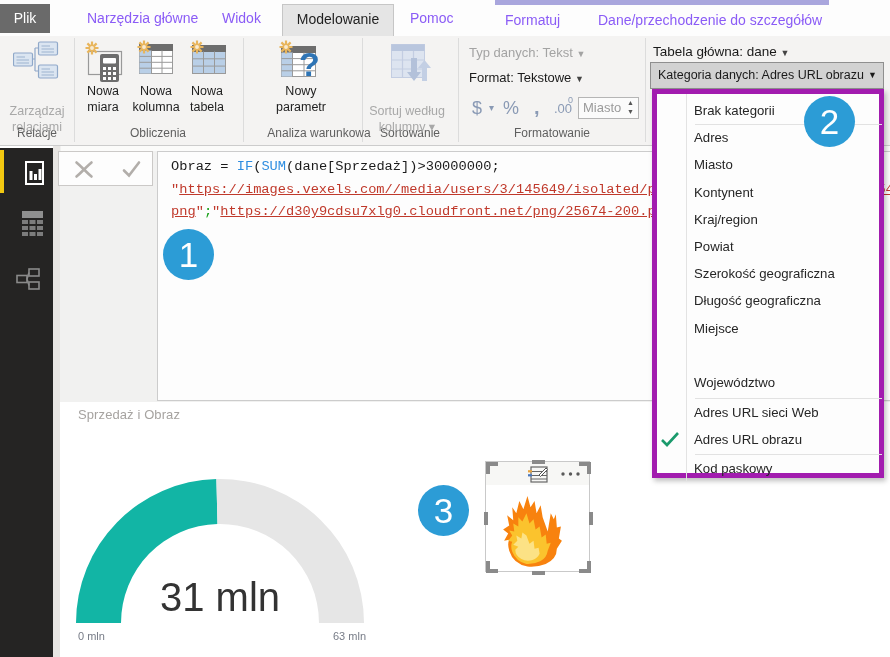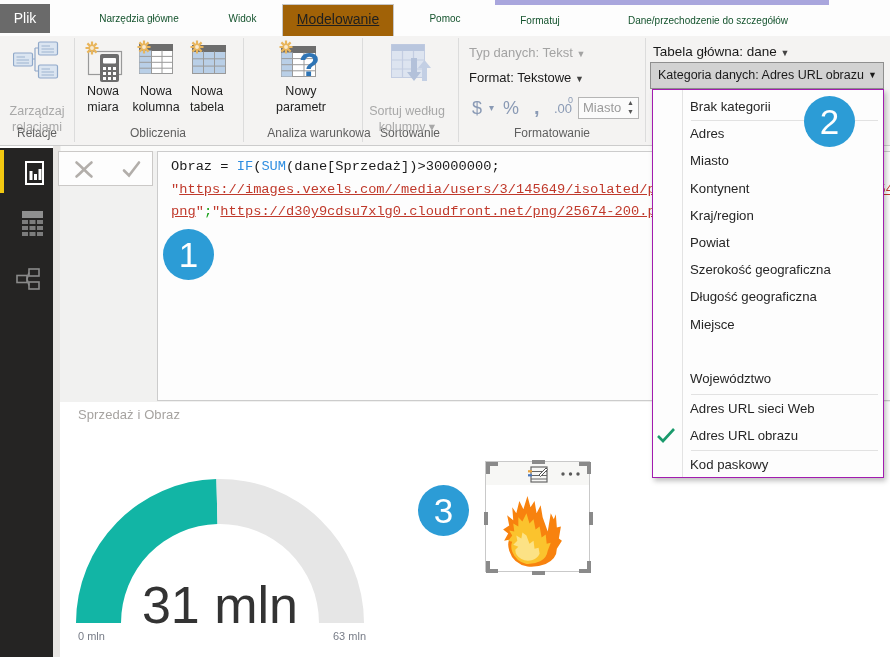--- a/index.html
+++ b/index.html
@@ -3,24 +3,24 @@
 <meta charset="utf-8">
 <style>
   html,body{margin:0;padding:0;}
   body{width:890px;height:657px;position:relative;overflow:hidden;
        font-family:"Liberation Sans",sans-serif;background:#fff;}
   .abs{position:absolute;}
   
   #tabrow{left:0;top:0;width:890px;height:36px;background:#fdfdfd;}
   #plik{left:0px;top:4px;width:50px;height:29px;background:#6a6a6a;color:#fff;
         font-size:14px;line-height:29px;text-align:center;}
-  .tab{top:0;height:36px;line-height:37px;font-size:10px;color:#14532d;text-align:center;white-space:nowrap;}
-  #tabModel{left:282px;top:4px;width:112px;height:32px;background:#a16207;
+  .tab{top:0;height:36px;line-height:37px;font-size:14px;color:#8b5cf6;white-space:nowrap;}
+  #tabModel{left:282px;top:4px;width:112px;height:32px;background:#e5e5e5;
             border:1px solid #c6c6c6;border-bottom:none;box-sizing:border-box;
-            line-height:29px;font-size:14px;color:#1f1f1f;text-align:center;text-decoration:underline;}
+            line-height:29px;font-size:14px;color:#1f1f1f;text-align:center;}
   #purple{left:495px;top:0;width:334px;height:5px;background:#a9a6dd;}
   
   #ribbon{left:0;top:36px;width:890px;height:109px;background:#f4f3f2;border-bottom:1px solid #ccc;}
   .vsep{position:absolute;width:1px;height:104px;background:#dcdcdc;}
   .glabel{position:absolute;width:140px;text-align:center;font-size:12px;color:#5f5f5f;}
   .blabel{position:absolute;text-align:center;font-size:12.5px;color:#1e1e1e;line-height:15.5px;}
   .gray{color:#a8a8a8 !important;margin-top:20px;}
   
   #sidebar{left:0;top:148px;width:53px;height:509px;background:#252423;}
   #yellowbar{left:0;top:150px;width:4px;height:43px;background:#f2c811;}
@@ -37,21 +37,21 @@
   .sep{color:#18a018;}
   
   #canvas{left:60px;top:402px;width:830px;height:255px;background:#fff;}
   #vtitle{left:78px;top:407px;font-size:13px;color:#a6a3a0;letter-spacing:0.1px;}
   
   .numc{width:51px;height:51px;border-radius:50%;background:#2c9cd6;color:#fff;
         font-size:35px;text-align:center;line-height:51px;}
   
   #ddbtn{left:650px;top:62px;width:234px;height:27px;background:#d2d2d2;border:1px solid #8f8f8f;
          box-sizing:border-box;font-size:12.5px;color:#1a1a1a;line-height:25px;padding-left:7px;}
-  #menu{left:652px;top:89px;width:232px;height:389px;background:#fdfdfd;border:1px solid #a21caf;
+  #menu{left:652px;top:89px;width:232px;height:389px;background:#fdfdfd;border:5px solid #a21caf;
         box-sizing:border-box;box-shadow:2px 3px 5px rgba(0,0,0,0.25);}
   #gutter{position:absolute;left:29px;top:0;width:1px;height:387px;background:#e3e3e3;}
   .mi{position:absolute;left:37px;width:185px;height:27px;font-size:13.2px;color:#262626;line-height:27px;}
   .msep{position:absolute;left:38px;width:187px;height:1px;background:#e2e2e2;}
 </style>
 </head>
 <body>
 <div class="abs" id="tabrow"></div>
 <div class="abs" id="purple"></div>
 <div class="abs" id="plik">Plik</div>
@@ -237,21 +237,21 @@
 <span class="str">"</span><span class="url">https://images.vexels.com//media/users/3/145649/isolated/preview/4d7820f6eb7becb42834549036e826fa-fire</span>
 <span class="url">png</span><span class="str">"</span><span class="sep">;</span><span class="str">"</span><span class="url">https://d30y9cdsu7xlg0.cloudfront.net/png/25674-200.png</span><span class="str">"</span>)</div>
 
 <div class="abs" id="canvas"></div>
 <div class="abs" id="vtitle">Sprzedaż i Obraz</div>
 
 <svg class="abs" style="left:60px;top:460px;" width="330" height="180" viewBox="0 0 330 180">
   <path d="M 16 163 A 144 144 0 0 1 156.4 19.0 L 157.5 64.0 A 99 99 0 0 0 61 163 Z" fill="#12b5a5"></path>
   <path d="M 156.4 19.0 A 144 144 0 0 1 304 163 L 259 163 A 99 99 0 0 0 157.5 64.0 Z" fill="#e6e6e6"></path>
 </svg>
-<div class="abs" style="left:120px;top:575px;width:200px;text-align:center;font-size:52px;color:#333;">31 mln</div>
+<div class="abs" style="left:120px;top:575px;width:200px;text-align:center;font-size:40px;color:#333;">31 mln</div>
 <div class="abs" style="left:78px;top:630px;font-size:11px;color:#777c87;">0 mln</div>
 <div class="abs" style="left:333px;top:630px;font-size:11px;color:#777c87;">63 mln</div>
 
 <div class="abs" style="left:485px;top:461px;width:105px;height:111px;border:1px solid #c9c9c9;background:#fff;box-sizing:border-box;">
   <div style="position:absolute;left:0;top:0;width:103px;height:23px;background:#f7f7f5;"></div>
 
   <svg style="position:absolute;left:42px;top:4px;" width="22" height="17" viewBox="0 0 22 17">
     <rect x="3" y="1" width="16" height="15" fill="none" stroke="#666" stroke-width="1.2"></rect>
     <path d="M3 5.5 H19 M3 9.5 H19 M3 13 H19" stroke="#666" stroke-width="1"></path>
     <rect x="0" y="4.2" width="4" height="2.2" fill="#e8a33d"></rect>

